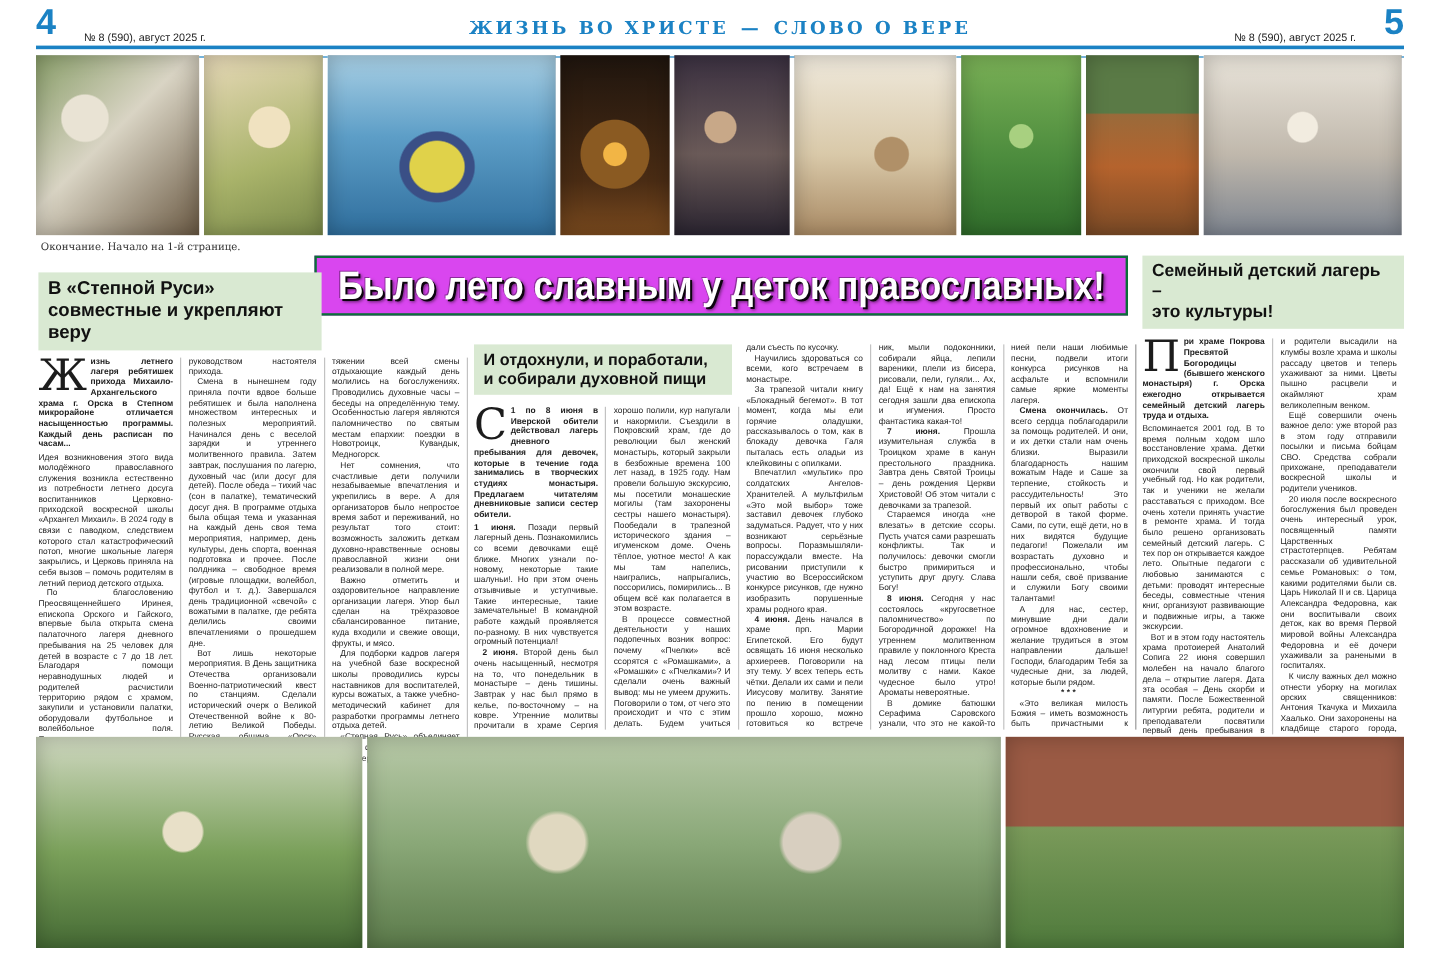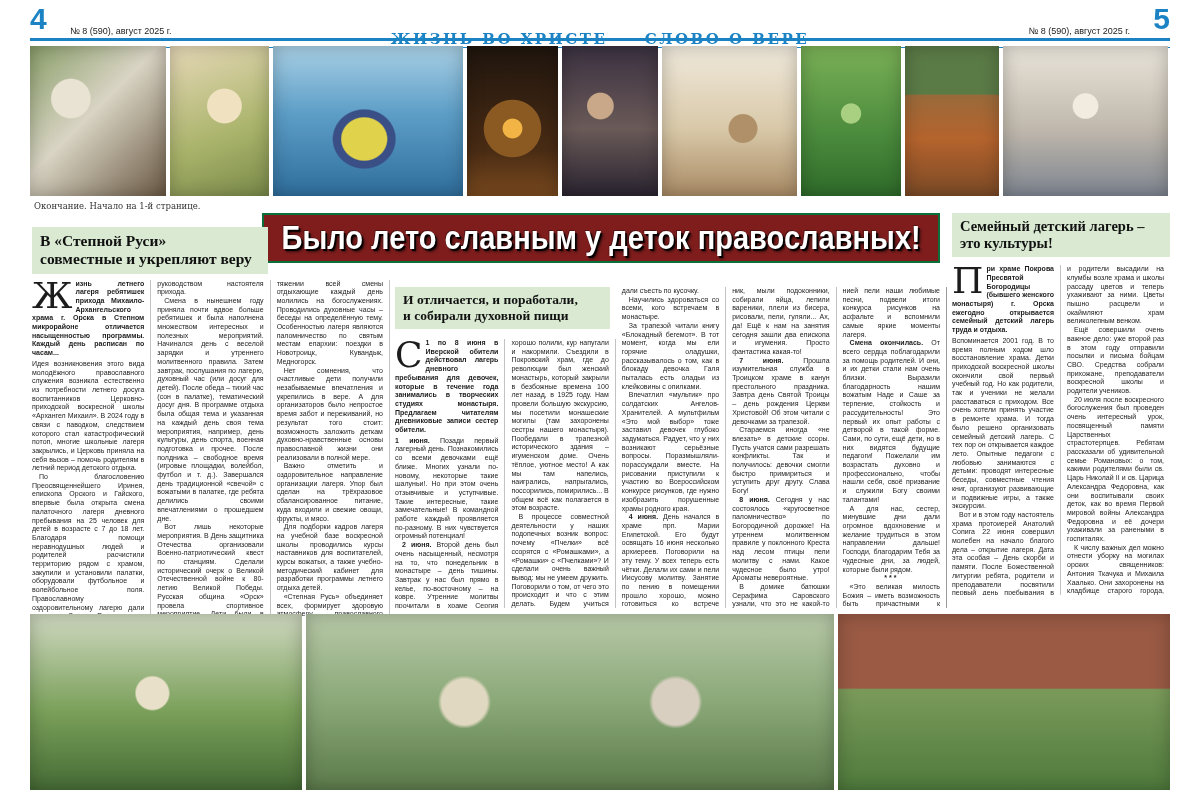--- a/index.html
+++ b/index.html
@@ -7,21 +7,21 @@
         font-family:"Liberation Sans",sans-serif;color:#1c1c1c;}
 
   
   .hdr{position:absolute;left:30px;top:6px;width:1140px;height:32px;}
   .folio-num{position:absolute;top:-2px;font-weight:bold;font-size:30px;color:#1b82c4;line-height:30px;}
   .folio-num.l{left:0;} .folio-num.r{right:0;}
   .issue{position:absolute;top:20px;font-size:9px;color:#222;}
   .issue.l{left:40px;} .issue.r{right:40px;}
   .masthead{position:absolute;left:0;right:0;top:8px;text-align:center;
             font-family:"DejaVu Serif",serif;font-weight:bold;font-size:15px;
-            letter-spacing:2.5px;color:#1b82c4;margin-top:16px;}
+            letter-spacing:2.5px;color:#1b82c4;}
   .masthead .dash{padding:0 10px;}
   .rule{position:absolute;left:30px;top:38px;width:1140px;height:6px;
         border-top:3px solid #1b82c4;border-bottom:1px solid #1b82c4;}
 
   
   .strip{position:absolute;left:30px;width:1140px;display:flex;gap:4px;}
   .strip.top{top:46px;height:150px;}
   .strip.bottom{top:614px;height:176px;}
   .ph{height:100%;box-shadow:inset 0 0 18px rgba(0,0,0,.25);}
   .ph1{width:136px;background:radial-gradient(circle at 30% 35%,#e9e3d4 0 14%,transparent 15%),linear-gradient(135deg,#8a9f6a,#d9d4c4 45%,#6b5a44);}
@@ -36,29 +36,29 @@
   .phb1{width:272px;background:radial-gradient(circle at 45% 45%,#e8e0c8 0 9%,transparent 10%),linear-gradient(180deg,#cfd8c0,#7aa05a 55%,#466b35);}
   .phb2{width:528px;background:radial-gradient(circle at 30% 50%,#e0d8c0 0 6%,transparent 7%),radial-gradient(circle at 70% 50%,#d8cfc0 0 6%,transparent 7%),linear-gradient(180deg,#b8c9a8,#8aa878 50%,#5b7a4a);}
   .phb3{width:332px;background:linear-gradient(180deg,#9a5a44 0 42%,#7a9a5a 43%,#4f7a3c);}
 
   
   .note{position:absolute;left:34px;top:201px;font-family:"DejaVu Serif",serif;
         font-size:8.5px;color:#333;}
 
   
   .banner{position:absolute;left:262px;top:213px;width:678px;height:50px;
-          background:#7f1d1d;border:2px solid #0a6f39;box-sizing:border-box;
+          background:#d946ef;border:2px solid #0a6f39;box-sizing:border-box;
           display:flex;align-items:center;justify-content:center;overflow:hidden;text-align:center;}
   .banner span{display:inline-block;white-space:nowrap;transform:scaleX(.88);
           font-weight:bold;font-size:33px;color:#fff;
           text-shadow:2px 2px 0 rgba(0,0,0,.9),3px 3px 3px rgba(0,0,0,.55),-1px -1px 0 rgba(0,0,0,.35);}
 
   
   .atitle{background:#d9e9d2;padding:5px 8px;box-sizing:border-box;font-weight:bold;color:#111;}
-  .atitle div{line-height:1.18;font-family:Liberation Serif, serif;}
+  .atitle div{line-height:1.18;}
   .col{box-sizing:border-box;padding:0 6px;overflow:hidden;font-size:7px;line-height:8.7px;
        text-align:justify;border-right:1px solid #c2c2c2;}
   .col.last{border-right:none;}
   .col p{margin:0;text-indent:7px;}
   .col p:first-child{text-indent:0;}
   .col p.stars{text-align:center;text-indent:0;font-weight:bold;letter-spacing:2px;}
   .lead{font-weight:bold;margin-bottom:2px;}
   .dropcap{float:left;font-family:"DejaVu Serif",serif;font-weight:normal;
            font-size:36px;line-height:30px;margin:1px 3px 0 0;}
 
@@ -149,21 +149,21 @@
             <p>Для подборки кадров лагеря на учебной базе воскресной школы проводились курсы наставников для воспитателей, курсы вожатых, а также учебно-методический кабинет для разработки программы летнего отдыха детей.</p>
             <p>«Степная Русь» объединяет всех, формирует здоровую атмосферу православного общества и решает вопрос православной молодёжной миссии.</p>
           </div>
 
       </div>
     </div>
   </div>
 
   <div class="mid-art">
     <div class="atitle">
-      <div>И отличается, и поработали,</div>
+      <div>И отдохнули, и поработали,</div>
       <div>и собирали духовной пищи</div>
     </div>
     <div class="col c1">
       <div class="lead"><span class="dropcap">С</span><span> 1 по 8 июня в Иверской обители действовал лагерь дневного пребывания для девочек, которые в течение года занимались в творческих студиях монастыря. Предлагаем читателям дневниковые записи сестер обители.</span></div>
       <div>
           <p><b>1 июня. </b>Позади первый лагерный день. Познакомились со всеми девочками ещё ближе. Многих узнали по-новому, некоторые такие шалуньи!. Но при этом очень отзывчивые и уступчивые. Такие интересные, такие замечательные! В командной работе каждый проявляется по-разному. В них чувствуется огромный потенциал!</p>
           <p><b>2 июня. </b>Второй день был очень насыщенный, несмотря на то, что понедельник в монастыре – день тишины. Завтрак у нас был прямо в келье, по-восточному – на ковре. Утренние молитвы прочитали в храме Сергия Радонежского, а зарядку делали на задворках, чтобы меньше было шума. На огороде девчата нас впечатлили: собрали всю редиску, всё полили, половину пропололи, весь виноградник</p>
         </div>
     </div>
     <div class="col c2">

